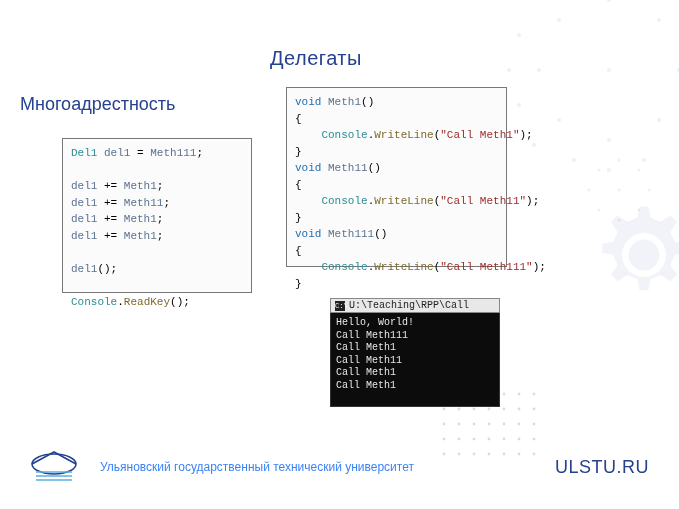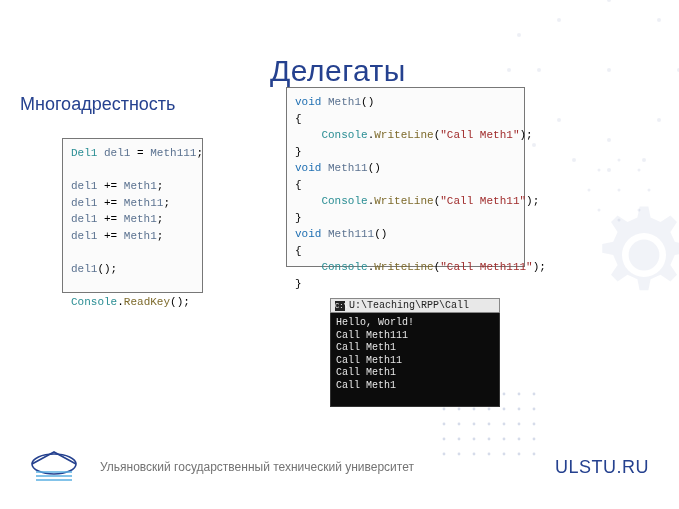--- a/index.html
+++ b/index.html
@@ -35,21 +35,21 @@
     position: absolute;
     bottom: 40px;
     right: 130px;
     opacity: 0.18;
   }
 
   .main-title {
     position: absolute;
     top: 34px;
     left: 270px;
-    font-size: 30px;
+    font-size: 20px;
     font-weight: 400;
     color: #25418f;
     letter-spacing: 0.5px;
   }
 
   .subtitle {
     position: absolute;
     top: 94px;
     left: 20px;
     font-size: 18px;
@@ -63,27 +63,27 @@
     background: #fbfbfb;
     font-family: Consolas, "Courier New", monospace;
     font-size: 11px;
     line-height: 1.5;
     padding: 6px 8px;
     box-sizing: border-box;
   }
   .code-left {
     top: 138px;
     left: 62px;
-    width: 141px;
+    width: 190px;
     height: 155px;
   }
   .code-right {
     top: 87px;
     left: 286px;
-    width: 239px;
+    width: 221px;
     height: 180px;
   }
 
   .code-box pre {
     margin: 0;
     white-space: pre;
     font-family: inherit;
   }
 
   .kw { color: #1f6fb2; }     
@@ -143,21 +143,21 @@
   }
 
   .footer-left {
     display: flex;
     align-items: center;
     gap: 16px;
   }
 
   .university-text {
     font-size: 12px;
-    color: #737373;
+    color: #3b82f6;
   }
   .url-text {
     font-size: 18px;
     color: #25418f;
     letter-spacing: 0.5px;
   }
 
   .logo-wrap {
     display: flex;
     flex-direction: column;

